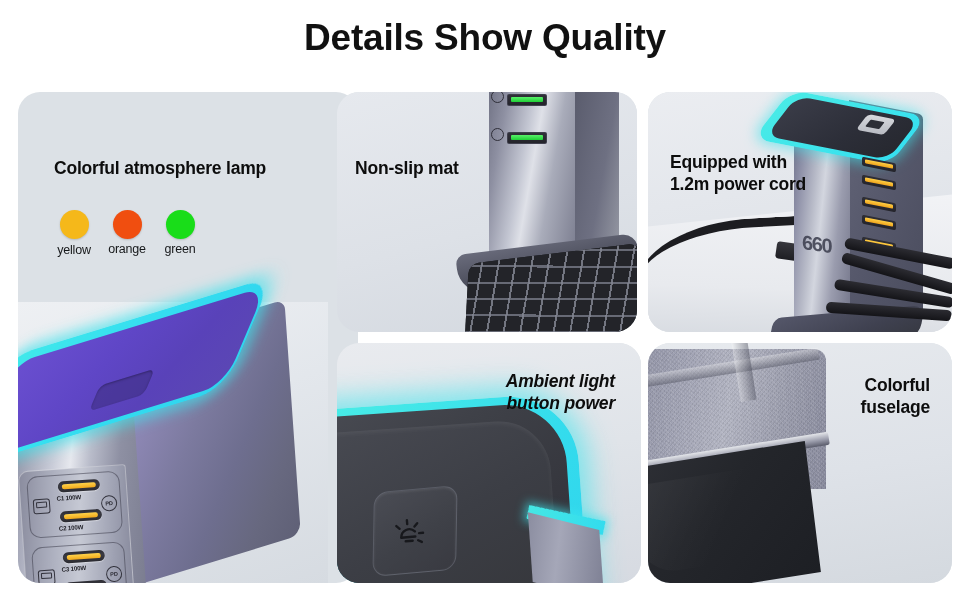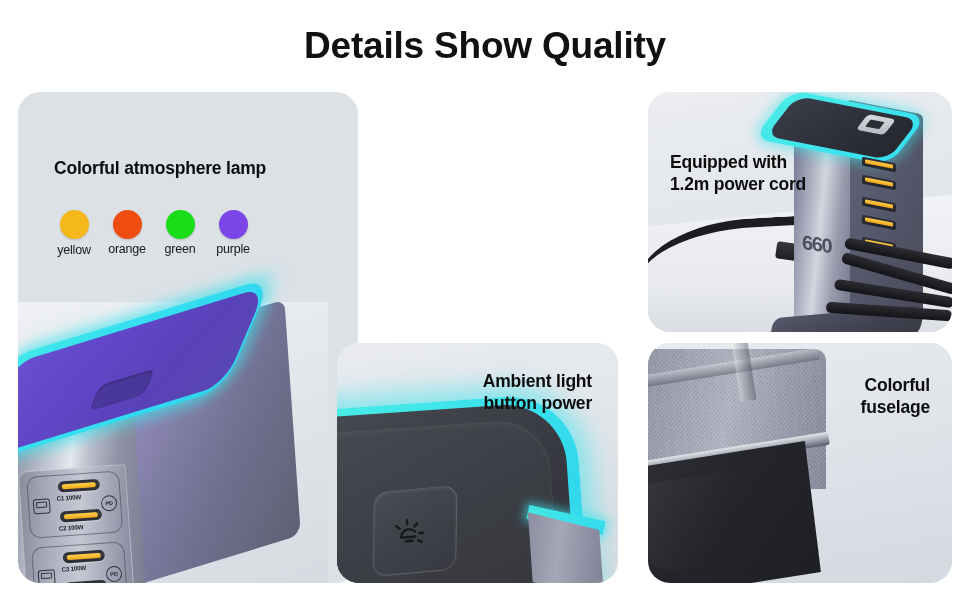--- a/index.html
+++ b/index.html
@@ -9,34 +9,34 @@
     font-family:"Liberation Sans", sans-serif;
     -webkit-font-smoothing:antialiased;
   }
   .page { position:relative; width:970px; height:600px; }
 
   
   .title {
     position:absolute; left:0; top:18px; width:970px;
     text-align:center;
     font-size:37px; font-weight:bold; letter-spacing:-0.2px;
-    color:#111111; line-height:1.1;margin-top:8px;
+    color:#111111; line-height:1.1;
   }
 
   
   .panel {
     position:absolute;
     background:#dce1e6;
     border-radius:22px;
     overflow:hidden;
   }
   #panel-lamp     { left:18px;  top:92px;  width:340px; height:491px; }
   #panel-mat      { left:337px; top:92px;  width:300px; height:240px; }
   #panel-cord     { left:648px; top:92px;  width:304px; height:240px; }
-  #panel-switch   { left:337px; top:343px; width:281px; height:240px; }
+  #panel-switch   { left:337px; top:343px; width:304px; height:240px;font-style:italic; }
   #panel-texture  { left:648px; top:343px; width:304px; height:240px; }
 
   .caption {
     position:absolute; z-index:9;
     font-size:17.5px; font-weight:bold; color:#0d0d0d;
     line-height:1.25; letter-spacing:-0.2px;
   }
 
   
   #cap-lamp { left:36px; top:66px; }
@@ -409,24 +409,20 @@
         <div class="dot" style="background:#f04e10"></div>
         <div class="lbl">orange</div>
       </div>
       <div class="swatch sw0">
         <div class="dot" style="background:#f5b81a"></div>
         <div class="lbl">yellow</div>
       </div>
       <div class="swatch sw2">
         <div class="dot" style="background:#19dd19"></div>
         <div class="lbl">green</div>
-      </div>
-      <div class="swatch sw3">
-        <div class="dot" style="background:#7b45e8"></div>
-        <div class="lbl">purple</div>
       </div>
     </div>
 
     <div class="lamp-scene">
       <div class="lamp-bg"></div>
       <div class="charger-big">
         <div class="cb-side"></div>
         <div class="cb-front"></div>
 
         <div class="cb-top">
@@ -449,20 +445,42 @@
             <div class="icon-pd">PD</div>
             <div class="pc-port p1"></div>
             <div class="pc-lbl l1">C3 100W</div>
             <div class="pc-port p2"></div>
           </div>
         </div>
       </div>
     </div>
   </div>
 
+  <div class="panel" id="panel-mat">
+    <div class="mat-scene">
+      <div class="mat-bg"></div>
+
+      <div class="mat-body-r"></div>
+      <div class="mat-body"></div>
+      <div class="mat-ports">
+        <div class="m-ico mi1"></div>
+        <div class="mua mua1"></div>
+        <div class="m-ico mi2"></div>
+        <div class="mua mua2"></div>
+      </div>
+
+      <div class="mat-foot"></div>
+      <div class="mat-lip"></div>
+      <div class="mat-pad">
+        <div class="mat-grid"></div>
+      </div>
+    </div>
+
+    <div class="caption" id="cap-mat">Non-slip mat</div>
+  </div>
 
   <div class="panel" id="panel-cord">
     <div class="cord-scene">
       <div class="cord-bg"></div>
       <div class="cord-desk"></div>
 
       <div class="wire-main"></div>
       <div class="plug-blk"></div>
 
       <div class="cord-box">

